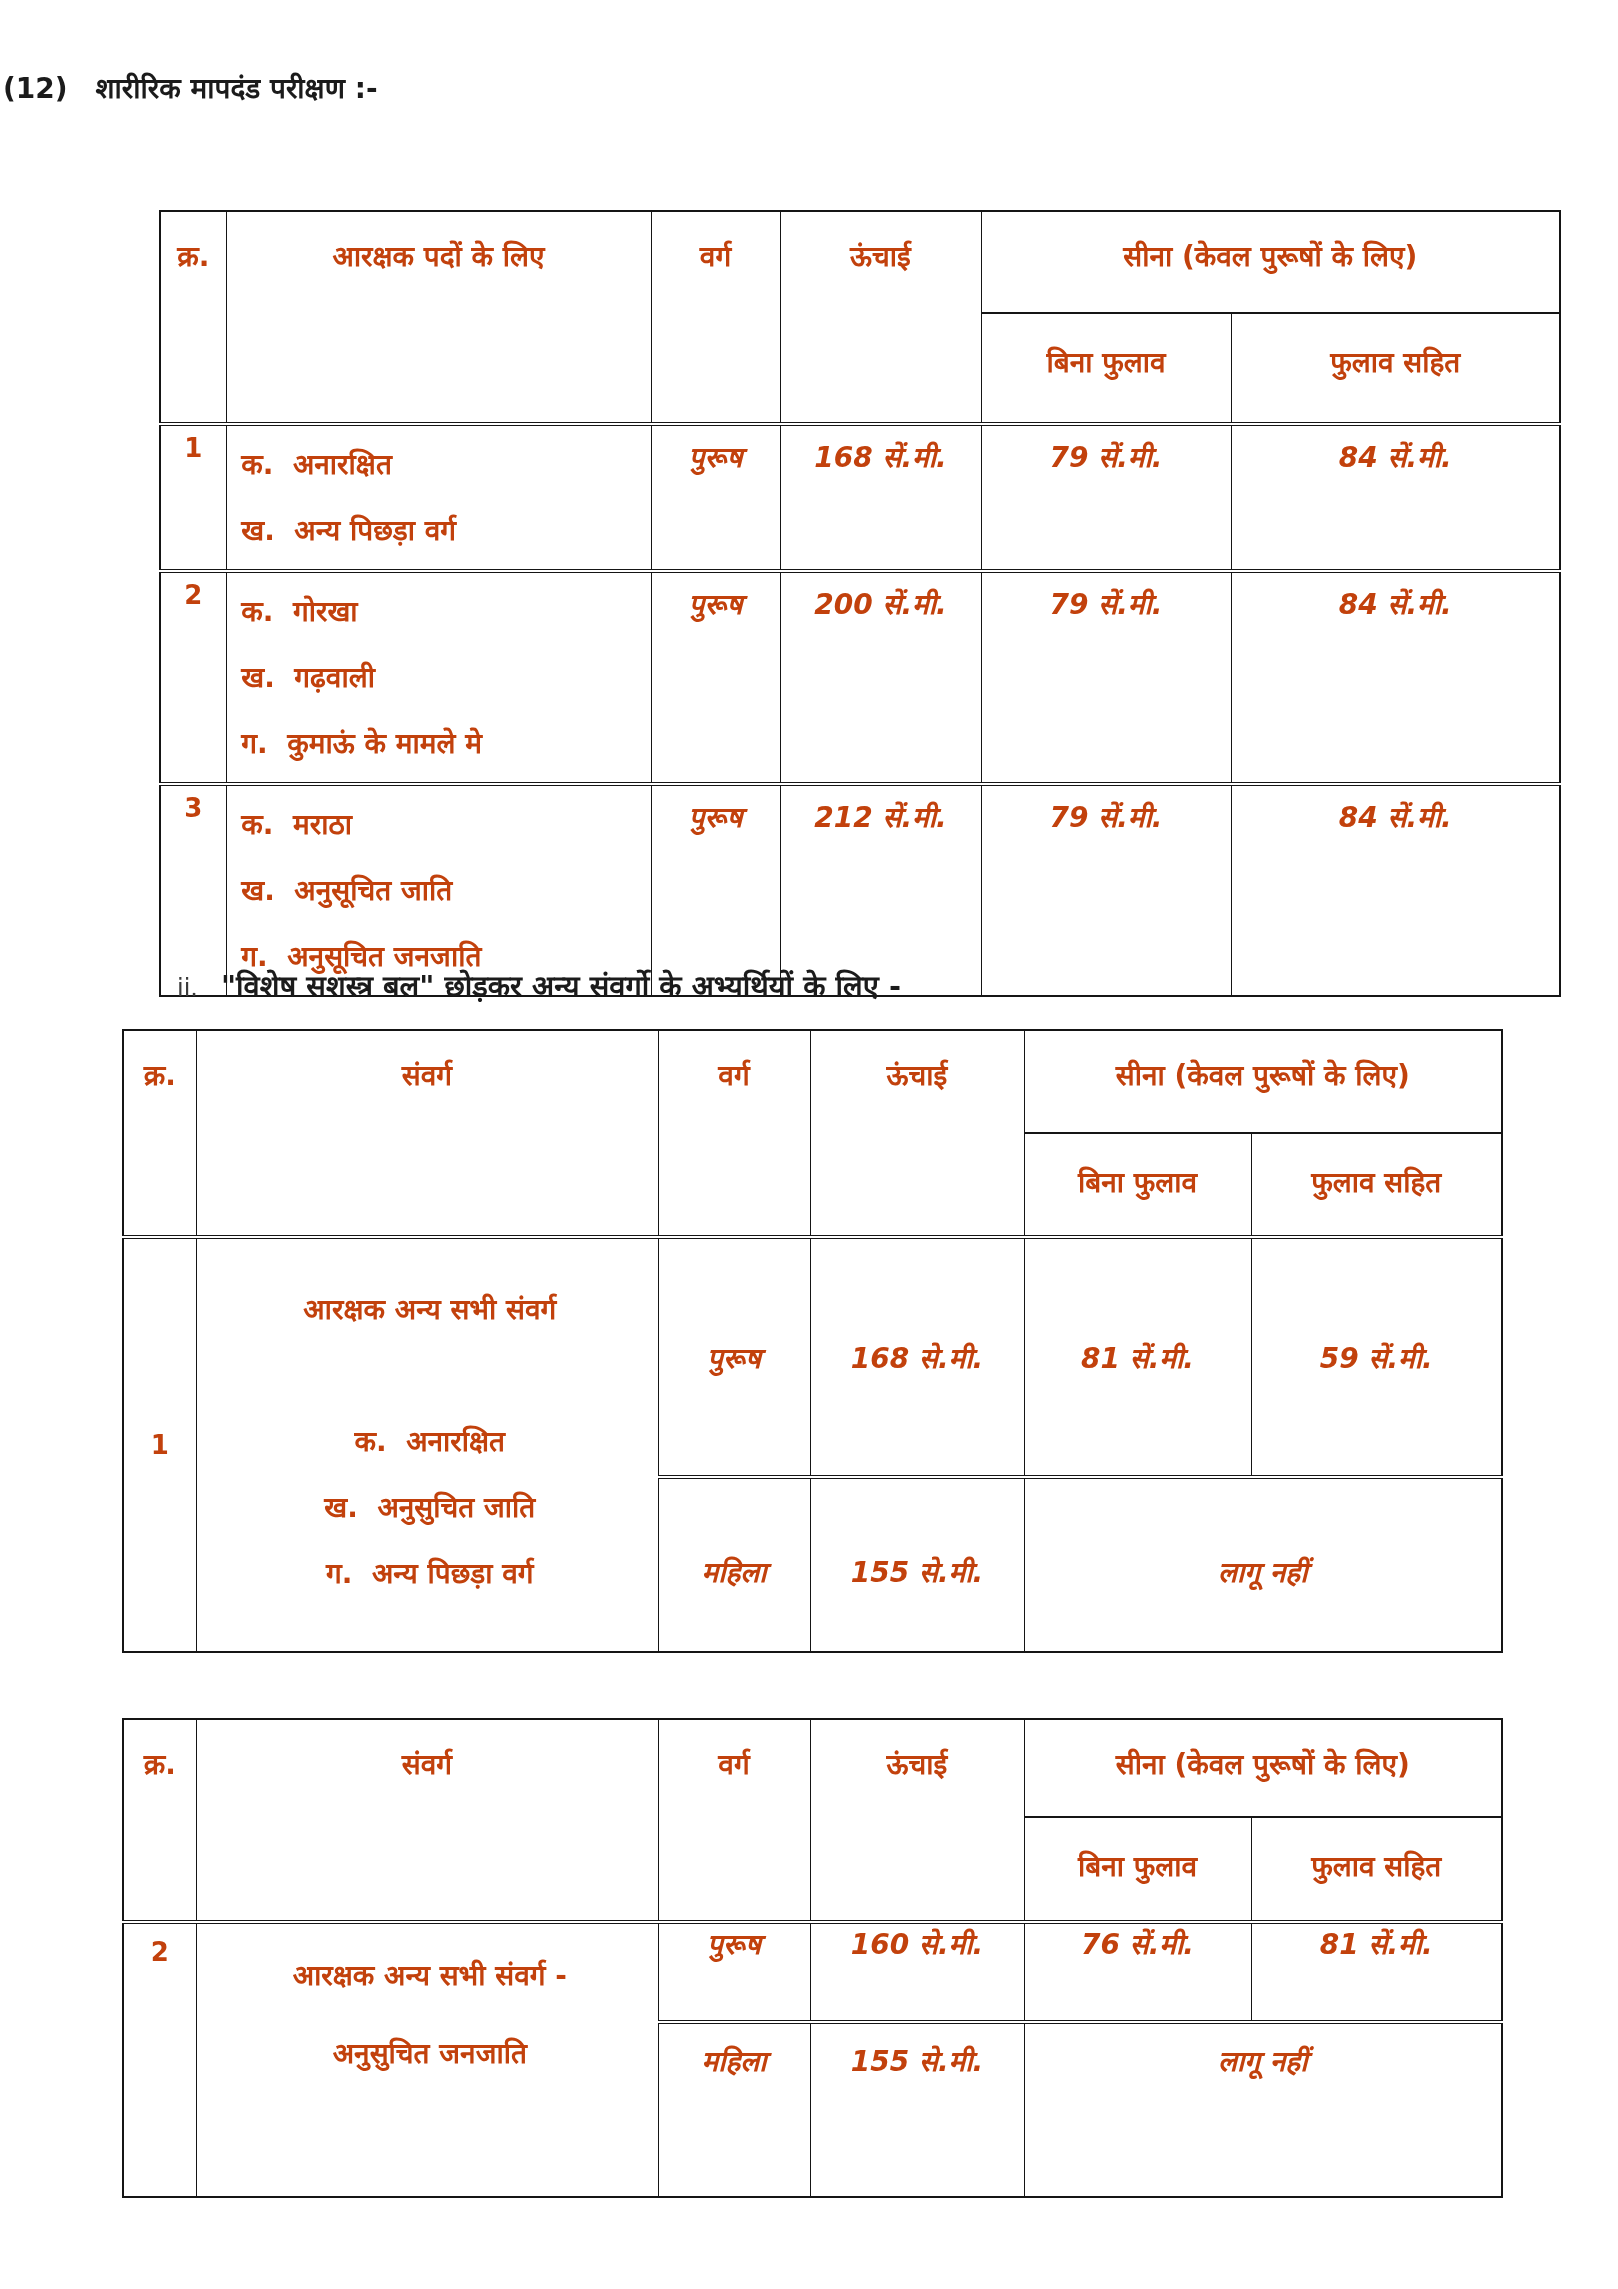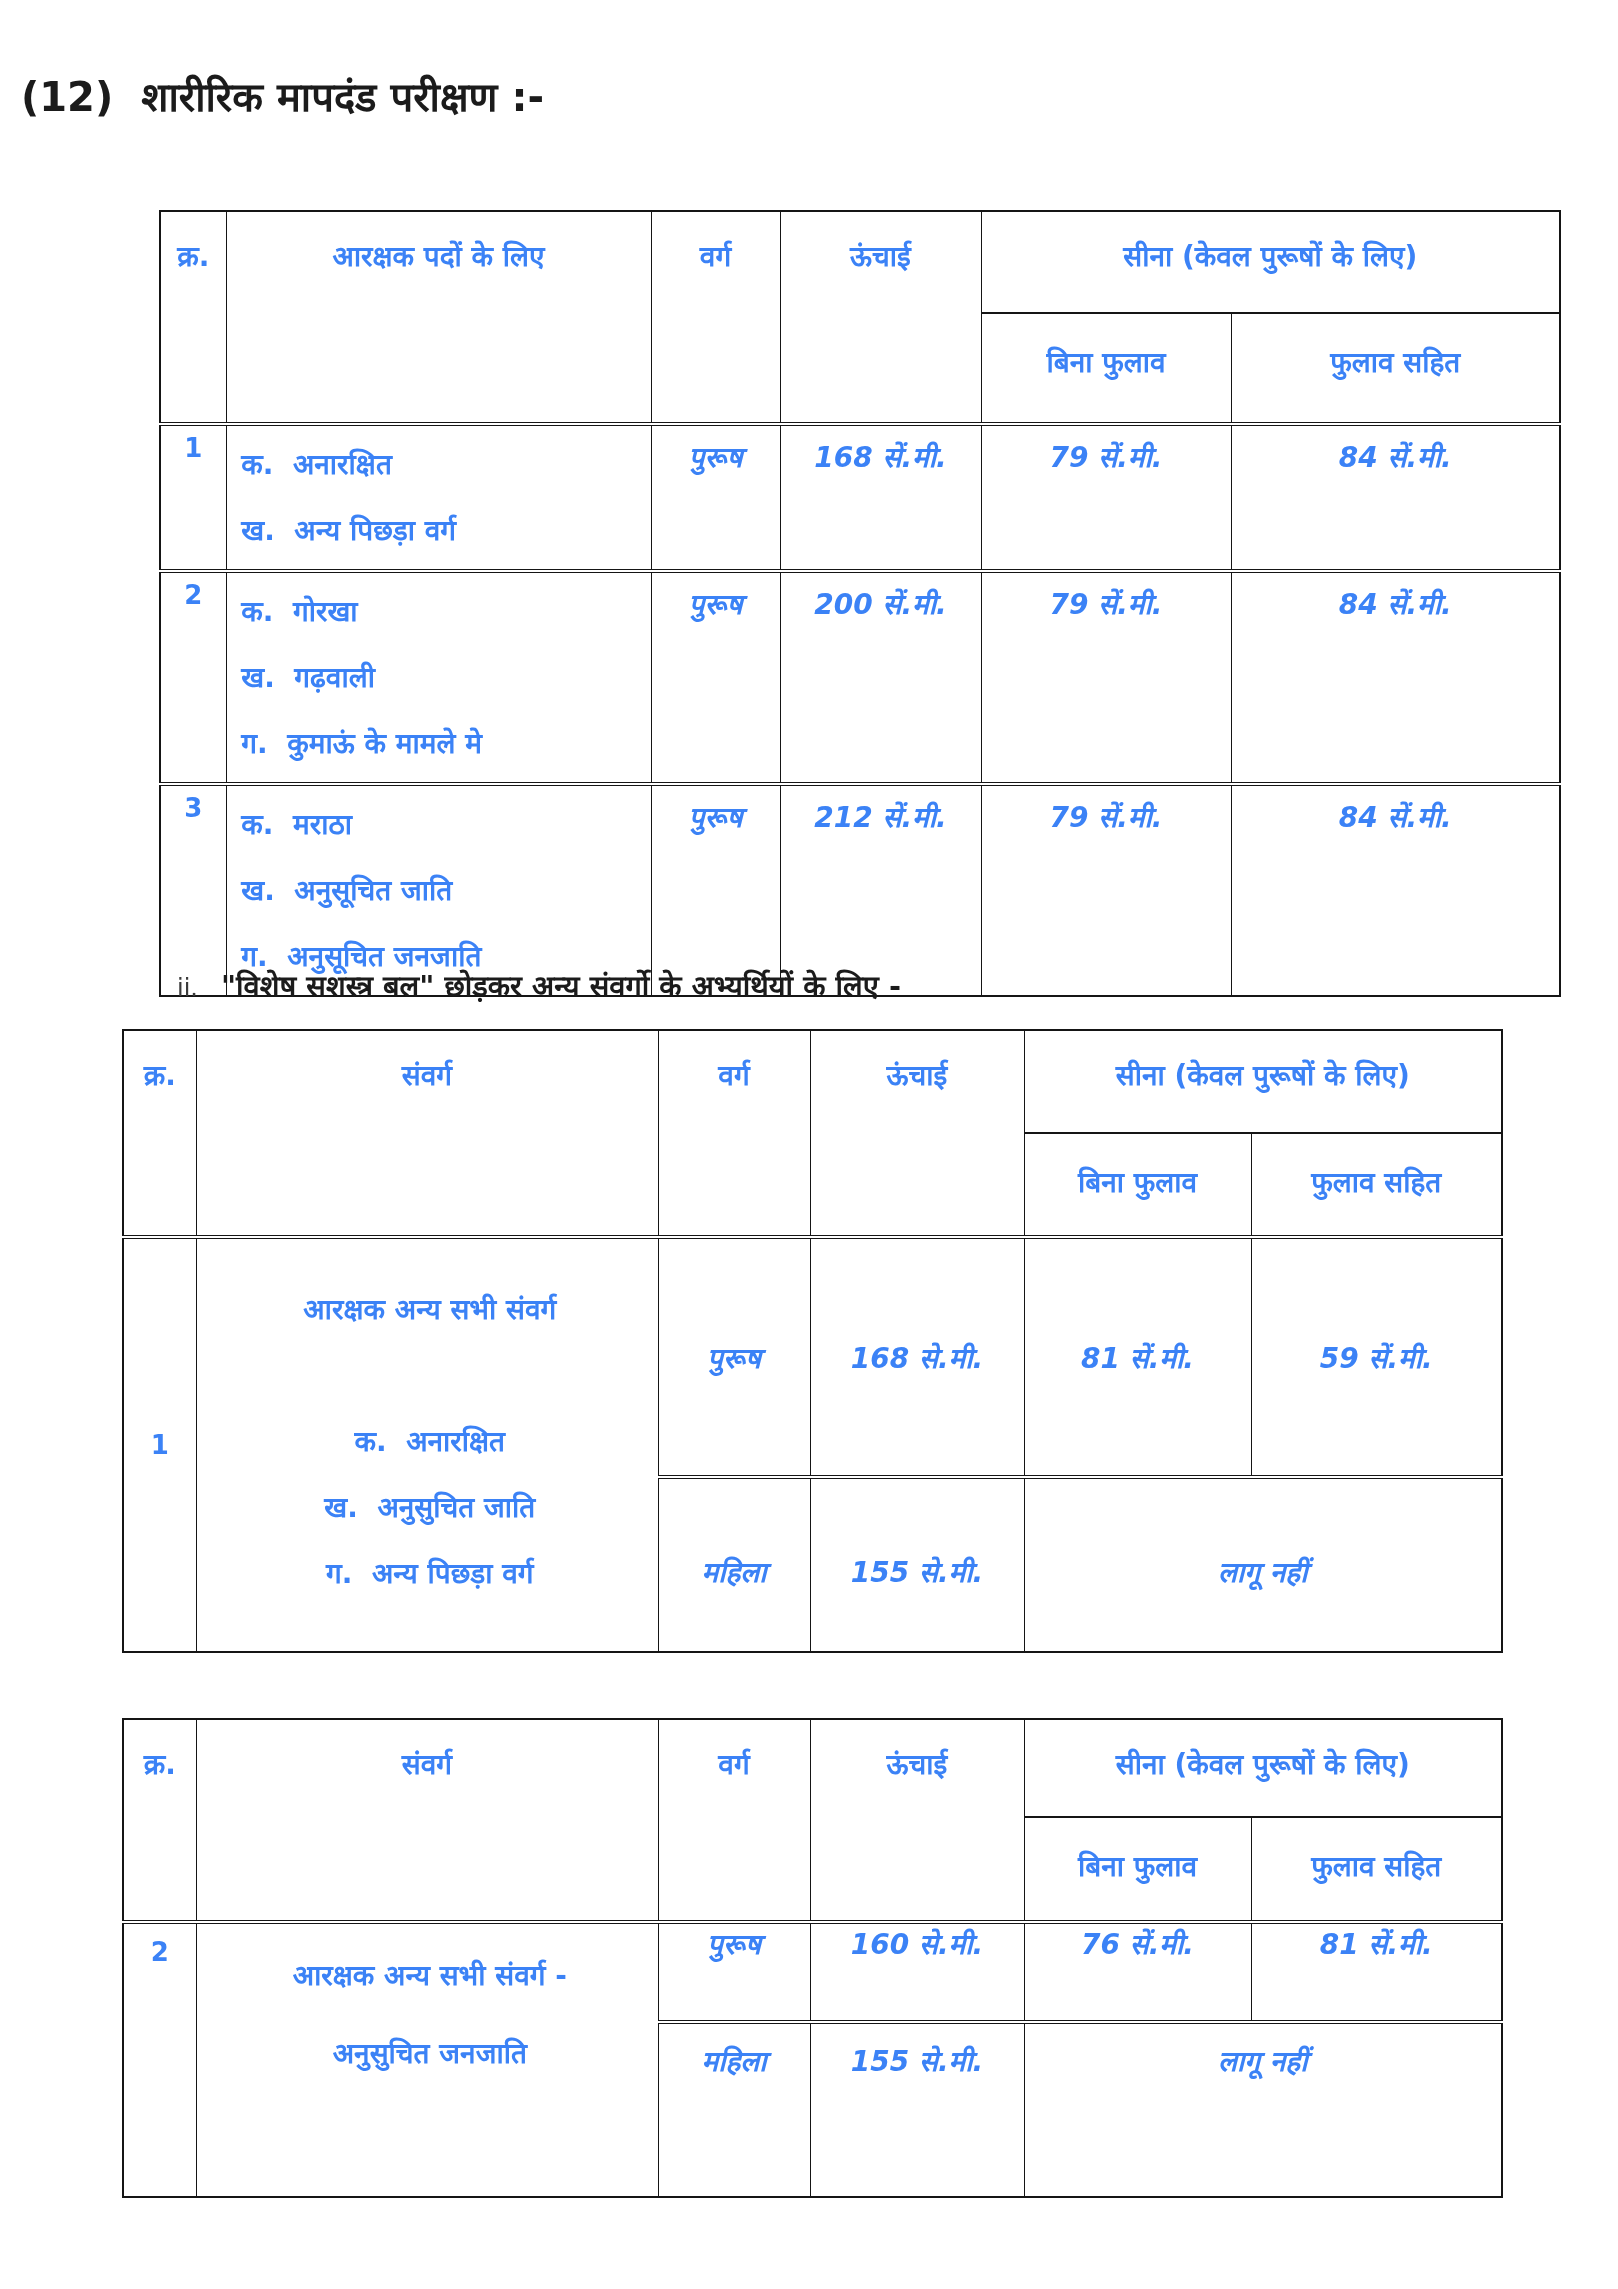--- a/index.html
+++ b/index.html
@@ -7,38 +7,38 @@
     position: relative;
     width: 1619px;
     height: 2290px;
     background: #ffffff;
     font-family: "DejaVu Sans", "Liberation Sans", sans-serif;
     color: #1b1b1b;
     overflow: hidden;
   }
 
   
-  .heading { position: absolute; top: 68px; left: 21px; font-weight: bold; font-size: 40px; white-space: nowrap; }
+  .heading { position: absolute; top: 68px; left: 3px; font-weight: bold; font-size: 28px; white-space: nowrap; }
   .heading .htitle { margin-left: 28px; }
   .subline { position: absolute; font-size: 29px; font-weight: bold; white-space: nowrap; }
   .sec-i { top: 144px; left: 126px; }
   .sec-ii { top: 965px; left: 177px; }
   .subline .marker { display: inline-block; font-size: 24px; font-weight: normal; color: #3a3a3a; }
   .sec-i .marker { width: 35px; }
   .sec-ii .marker { width: 44px; }
 
   
   table.t {
     position: absolute;
     border-collapse: collapse;
     table-layout: fixed;
     border: 2.8px solid #151515;
     font-size: 28px;
     font-weight: bold;
-    color: #3b82f6;
+    color: #c2410c;
   }
   .t th, .t td {
     border: 1.8px solid #151515;
     vertical-align: top;
     padding: 0;
     overflow: hidden;
     font-weight: bold;
   }
   .t th { text-align: center; padding-top: 24px; }
   .t th.sub { border-top: 2.8px solid #151515; padding-top: 28px; }

